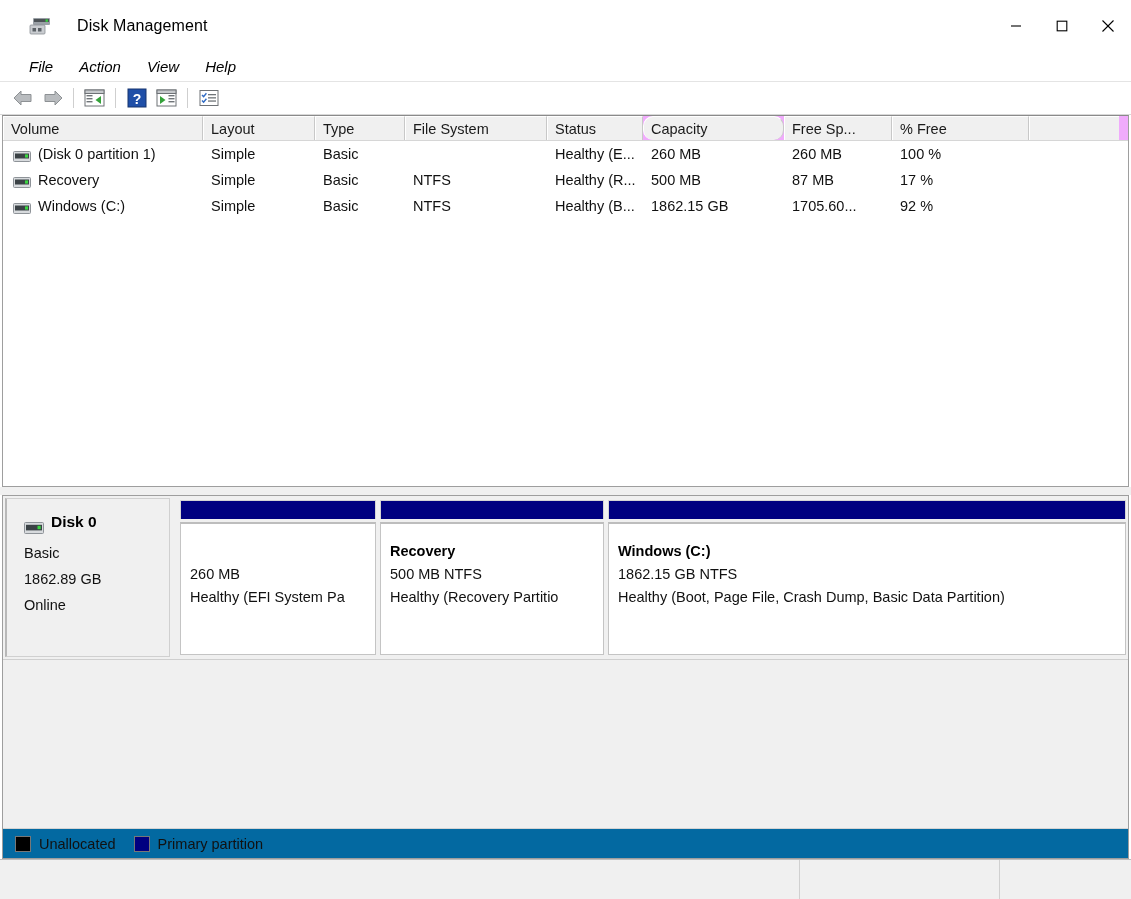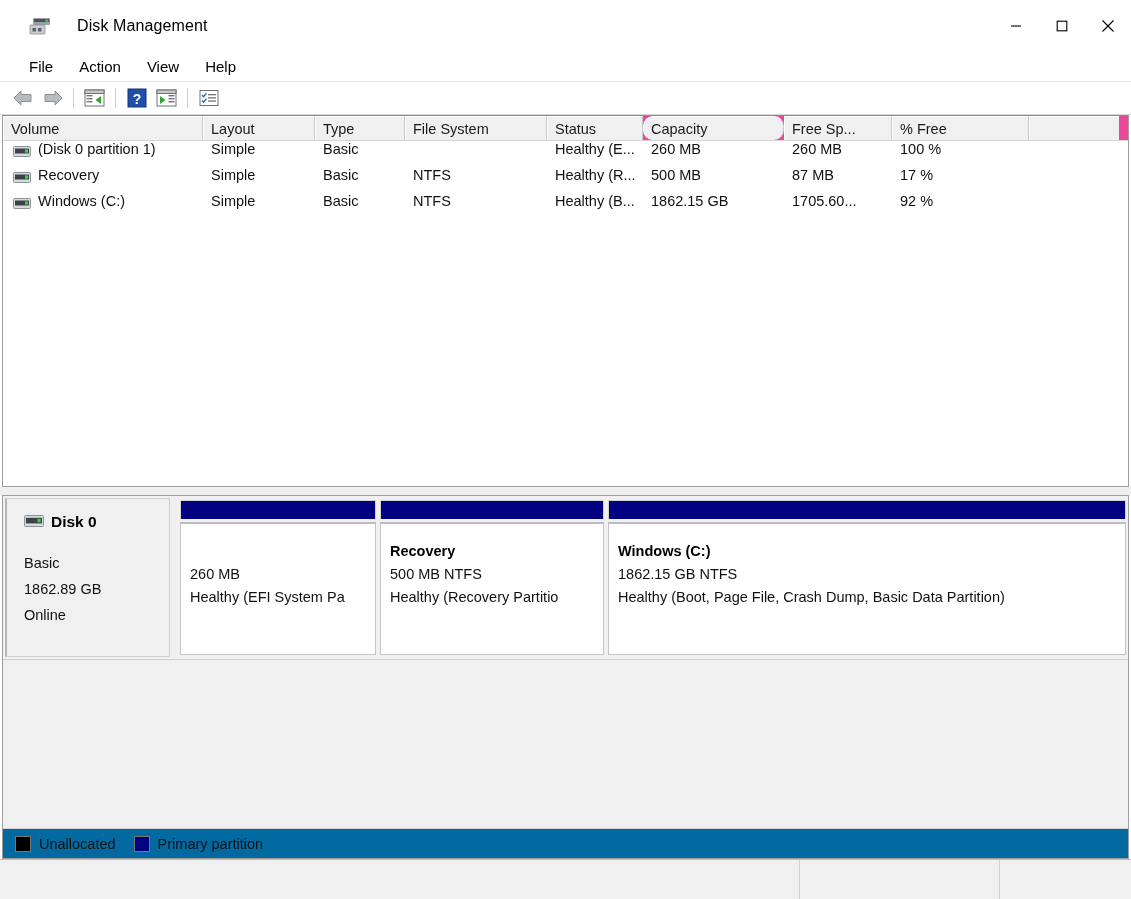--- a/index.html
+++ b/index.html
@@ -70,20 +70,21 @@
   
   .menubar {
     height: 30px;
     flex: 0 0 30px;
     display: flex;
     align-items: center;
     padding-left: 18px;
     gap: 4px;
     background: #ffffff;
     border-bottom: 1px solid #e4e4e4;
+    font-style: italic;
   }
   .menu-item {
     font-size: 15px;
     color: #000000;
     padding: 3px 11px;
     cursor: default;
   }
 
   
   .toolbar {
@@ -113,41 +114,41 @@
     margin: 0 2px;
     border: 1px solid #9e9e9e;
     border-top: 1px solid #8a8a8a;
     background: #ffffff;
     overflow: hidden;
     position: relative;
   }
   .list-header {
     display: flex;
     height: 25px;
-    background: #ec4899;
+    background: #f0abfc;
     border-bottom: 1px solid #d6d6d6;
   }
   .hcell {
     font-size: 14.5px;
     color: #1a1a1a;
     display: flex; align-items: center;
     padding-left: 7px;
     background: #f0f0f0;
     border-right: 1px solid #c8c8c8;
     border-top: 1px solid #ffffff;
     border-left: 1px solid #ffffff;
     cursor: default;
     overflow: hidden;
     white-space: nowrap;
   }
   .rows { }
   .row {
     display: flex;
     height: 26px;
-    align-items: flex-start;
+    align-items: center;
     cursor: default;
   }
   .cell {
     font-size: 14.5px;
     color: #111111;
     display: flex; align-items: center;
     padding-left: 8px;
     white-space: nowrap;
     overflow: hidden;
   }
@@ -192,23 +193,23 @@
     width: 165px;
     flex: 0 0 165px;
     background: #f0f0f0;
     border: 1px solid #d0d0d0;
     border-left: 2px solid #b8b8b8;
     margin: 2px 0 2px 2px;
     padding: 14px 0 0 17px;
     cursor: default;
   }
   .disk-title {
-    display: flex; align-items: flex-start; gap: 9px;
+    display: flex; align-items: flex-end; gap: 9px;
     font-size: 15.5px; font-weight: bold; color: #000;
-    margin-bottom: 19px;
+    margin-bottom: 9px;
   }
   .disk-line {
     font-size: 14.5px; color: #111; line-height: 26px;
   }
   .parts {
     flex: 1 1 auto;
     display: flex;
     padding: 4px 2px 4px 10px;
     gap: 4px;
     background: #f0f0f0;

